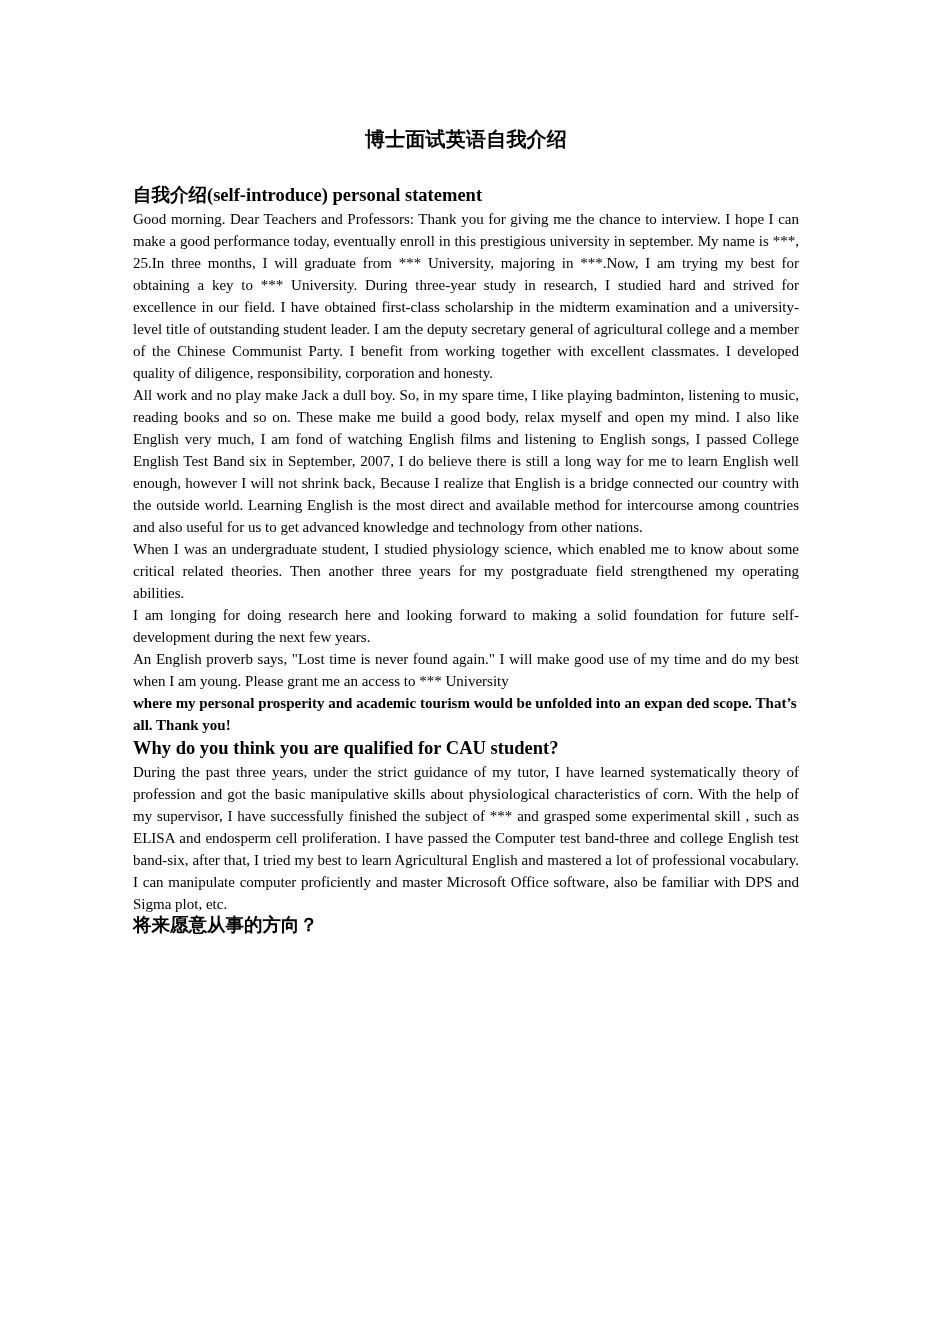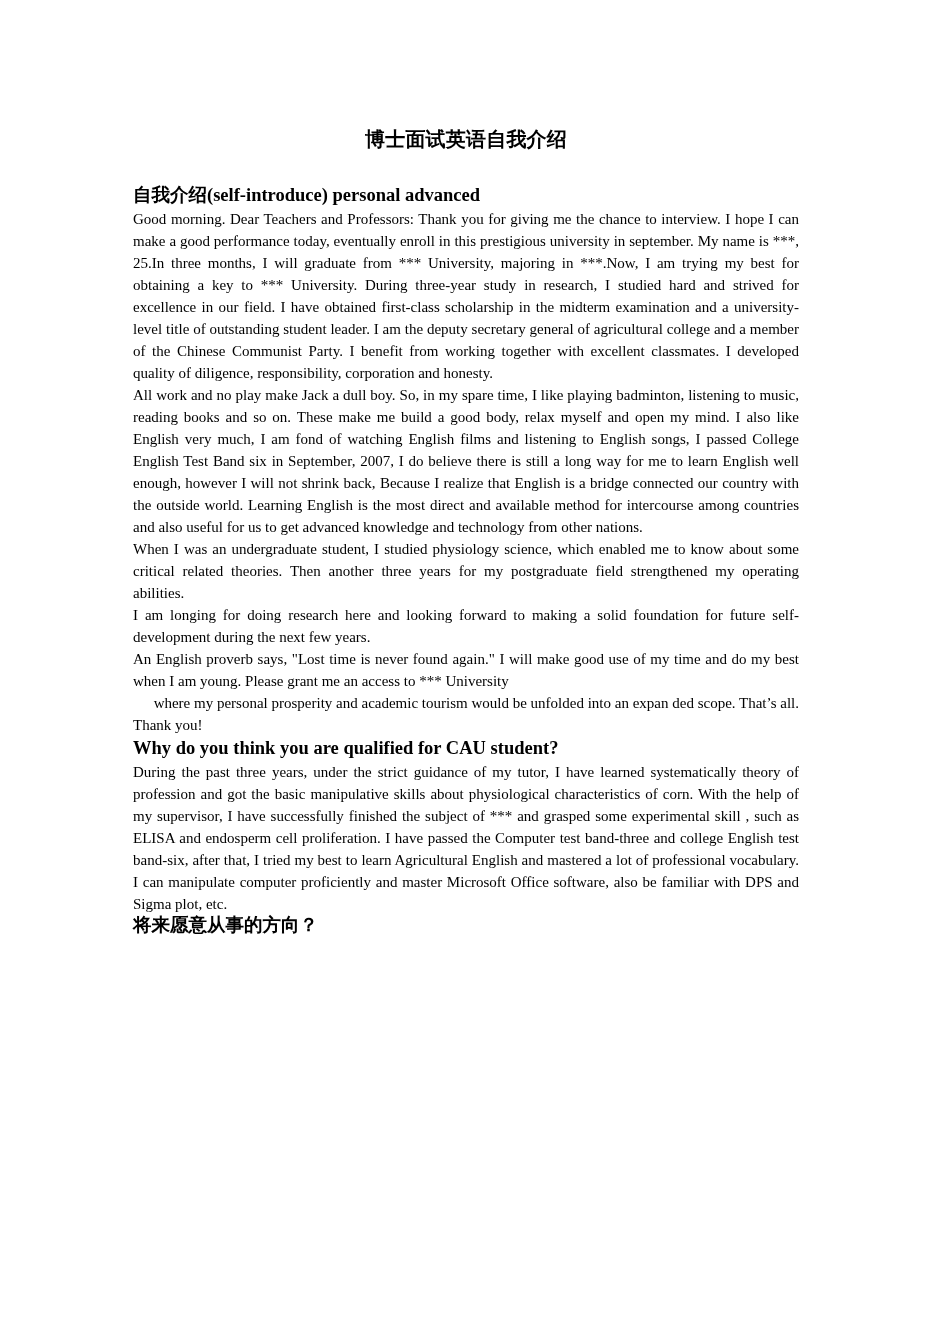--- a/index.html
+++ b/index.html
@@ -60,34 +60,35 @@
     font-size: 15px;
     line-height: 22px;
     margin: 0;
     text-align: justify;
     text-justify: inter-word;
     text-align-last: left;
     word-spacing: 0px;
     hyphens: none;
   }
   p.body-text.left-aligned {
-    text-align: right;
+    text-align: left;
+    font-weight: bold;
   }
 </style>
 </head>
 <body>
 
 <div class="page">
   <div class="content">
 
     <h1 class="doc-title">博士面试英语自我介绍</h1>
 
     <div class="gap-after-title"></div>
 
-    <h2 class="heading">自我介绍(self-introduce) personal advanced</h2>
+    <h2 class="heading">自我介绍(self-introduce) personal statement</h2>
 
     <p class="body-text">Good morning. Dear Teachers and Professors: Thank you for giving me the chance to interview. I hope I can make a good performance today, eventually enroll in this prestigious university in september. My name is ***, 25.In three months, I will graduate from *** University, majoring in ***.Now, I am trying my best for obtaining a key to *** University. During three-year study in research, I studied hard and strived for excellence in our field. I have obtained first-class scholarship in the midterm examination and a university-level title of outstanding student leader. I am the deputy secretary general of agricultural college and a member of the Chinese Communist Party. I benefit from working together with excellent classmates. I developed quality of diligence, responsibility, corporation and honesty.</p>
 
     <p class="body-text">All work and no play make Jack a dull boy. So, in my spare time, I like playing badminton, listening to music, reading books and so on. These make me build a good body, relax myself and open my mind. I also like English very much, I am fond of watching English films and listening to English songs, I passed College English Test Band six in September, 2007, I do believe there is still a long way for me to learn English well enough, however I will not shrink back, Because I realize that English is a bridge connected our country with the outside world. Learning English is the most direct and available method for intercourse among countries and also useful for us to get advanced knowledge and technology from other nations.</p>
 
     <p class="body-text">When I was an undergraduate student, I studied physiology science, which enabled me to know about some critical related theories. Then another three years for my postgraduate field strengthened my operating abilities.</p>
 
     <p class="body-text"> I am longing for doing research here and looking forward to making a solid foundation for future self-development during the next few years.</p>
 
     <p class="body-text">An English proverb says, "Lost time is never found again." I will make good use of my time and do my best when I am young.  Please grant me an access to  *** University</p>

